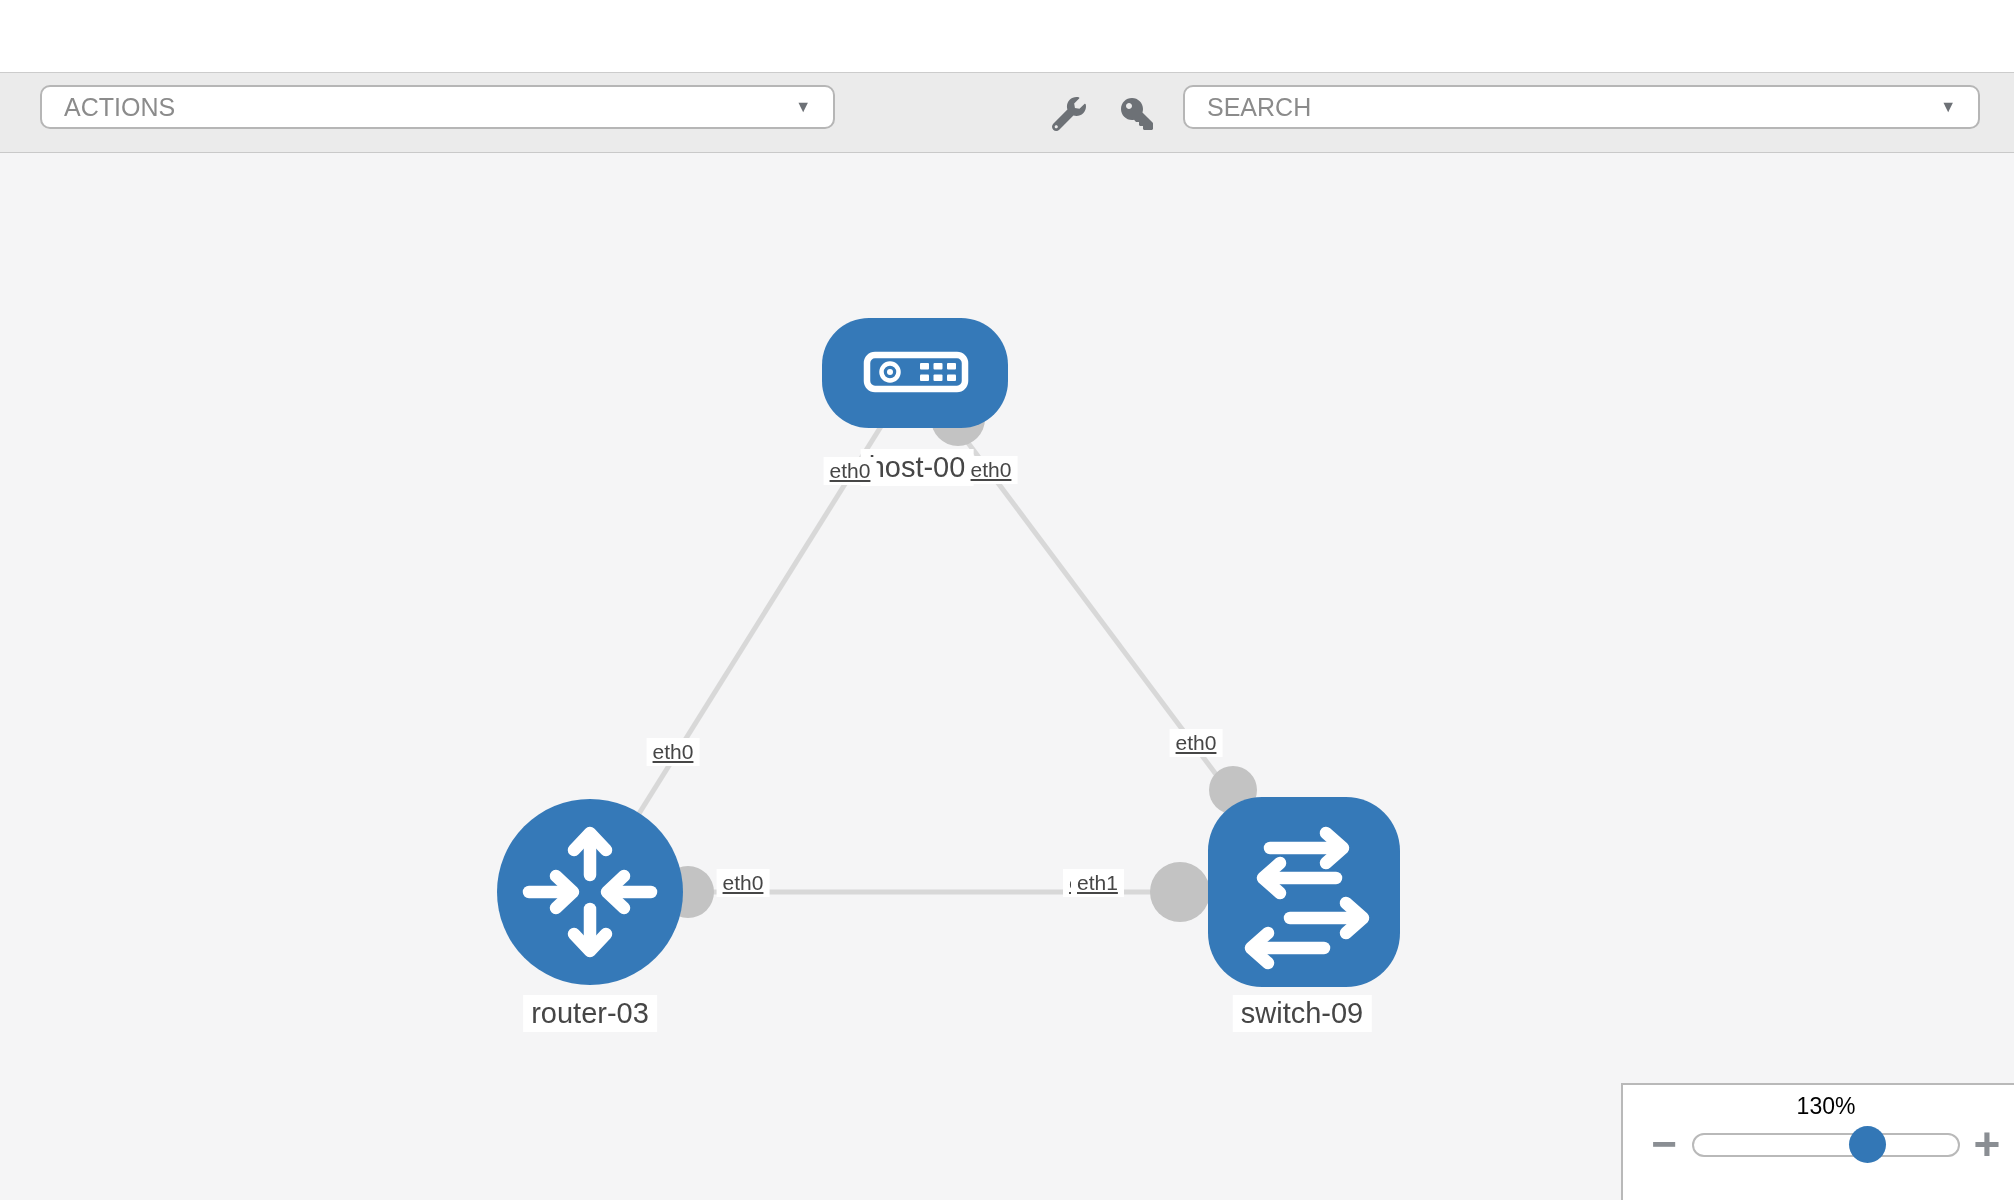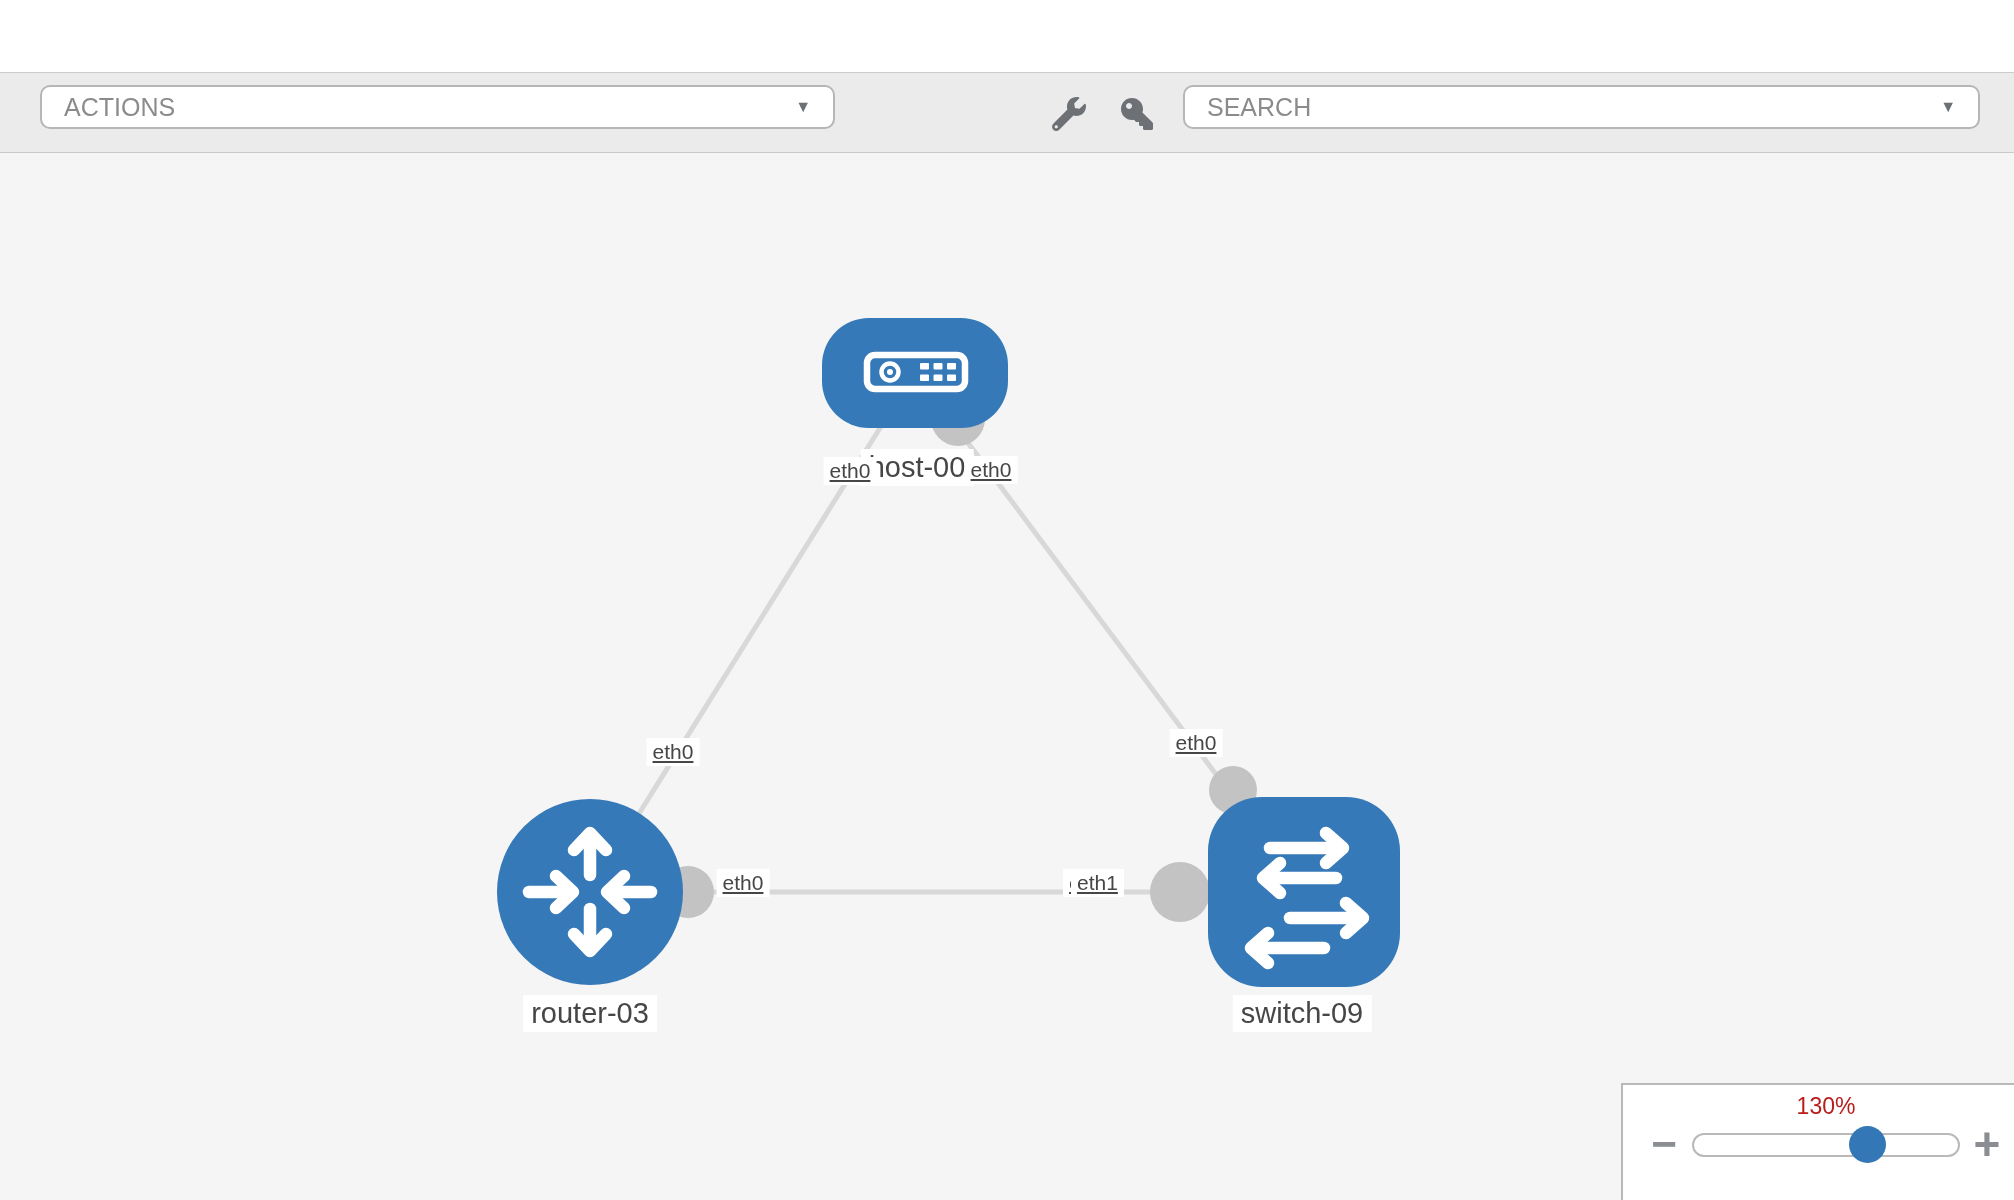--- a/index.html
+++ b/index.html
@@ -55,21 +55,21 @@
   .port-chip{ font-size:21px; padding:2px 6px; transform:translateX(-50%);text-decoration:underline; }
   .overlap-group{ position:absolute; z-index:3; }
   .overlap-group .chip{ transform:none; }
   .overlap-group .under{ position:absolute; left:0; top:0; }
   .overlap-group .over{ position:absolute; left:8px; top:0; }
 
   
   .zoom-panel{ position:absolute; left:1621px; top:930px; width:397px; height:121px;
     background:#fff; border:2px solid #b9b9b9; z-index:4; }
   .zoom-level{ position:absolute; left:203px; top:8px; transform:translateX(-50%);
-    font-size:23px; color:#b91c1c; }
+    font-size:23px; color:#000000; }
   .zoom-minus,.zoom-plus{ position:absolute; top:59px; transform:translate(-50%,-50%);
     font-weight:bold; color:#8a8e93; cursor:pointer; line-height:1; }
   .zoom-minus{ left:41px; font-size:44px; }
   .zoom-plus{ left:364px; font-size:46px; }
   .slider-track{ position:absolute; left:69px; top:48px; width:268px; height:24px;
     background:#fff; border:2px solid #b9b9b9; border-radius:13px; cursor:pointer; }
   .slider-thumb{ position:absolute; left:155px; top:-9px; width:37px; height:37px;
     border-radius:50%; background:var(--slider-thumb); cursor:grab; }
 </style>
 </head>

